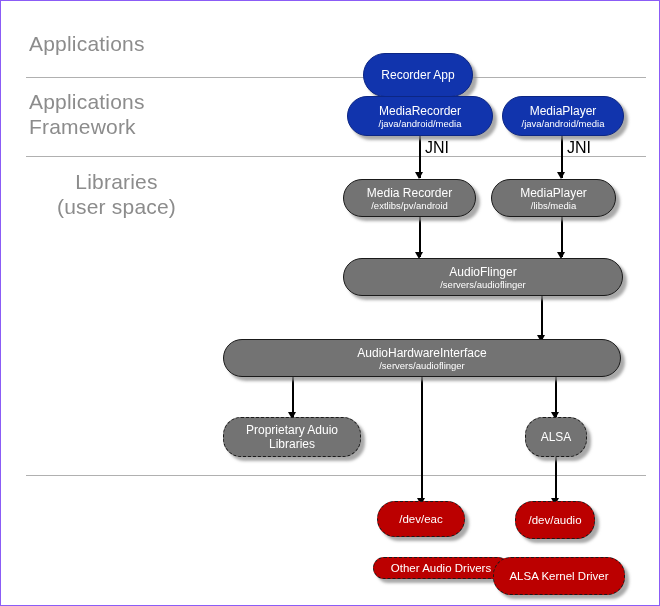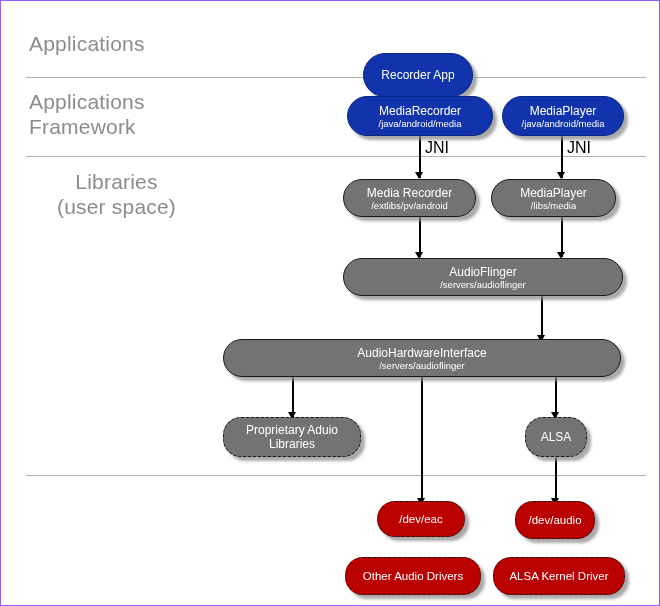--- a/index.html
+++ b/index.html
@@ -199,21 +199,21 @@
   <div class="arrow-head" style="left:550px; top:497px;"></div>
 
   <div class="node red" style="left:376px; top:500px; width:88px; height:36px;">
     <span class="title">/dev/eac</span>
   </div>
 
   <div class="node red" style="left:514px; top:500px; width:80px; height:38px;">
     <span class="title">/dev/audio</span>
   </div>
 
-  <div class="node red" style="left:344px; top:556px; width:136px; height:38px;">
+  <div class="node red" style="left:372px; top:556px; width:136px; height:22px;">
     <span class="title">Other Audio Drivers</span>
   </div>
 
   <div class="node red" style="left:492px; top:556px; width:132px; height:38px;">
     <span class="title">ALSA Kernel Driver</span>
   </div>
 
 </div>
 
 </body></html>

